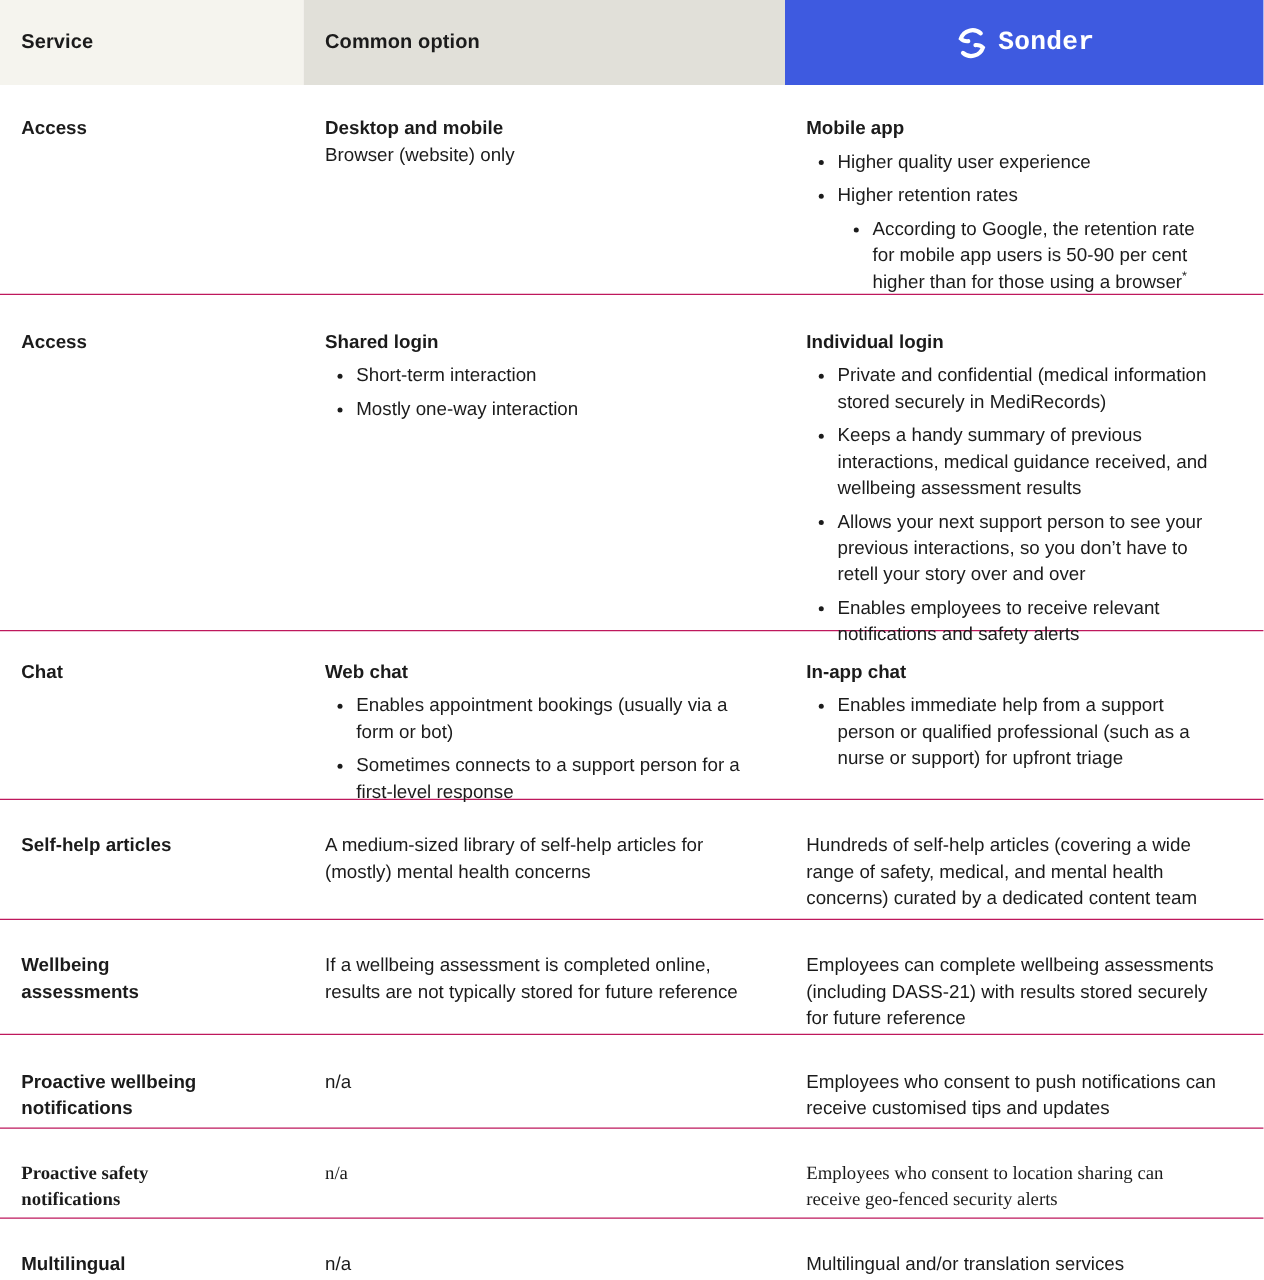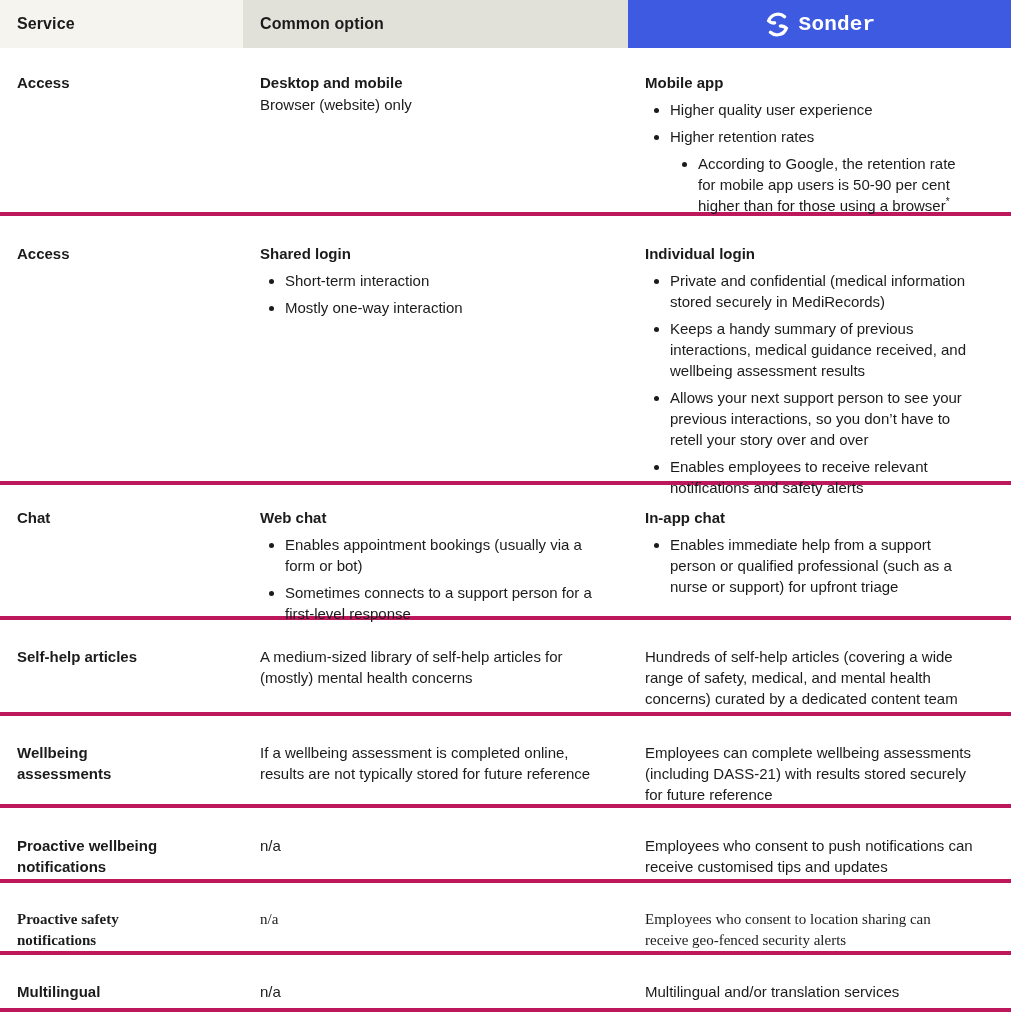--- a/index.html
+++ b/index.html
@@ -12,21 +12,21 @@
   .page {
     width: 1011px;
     height: 1024px;
     overflow: hidden;
     background: #ffffff;
   }
   
   .table-header {
     display: grid;
     grid-template-columns: 243px 385px 383px;
-    height: 48px;
+    height: 68px;
     border-radius: 20px;
   }
   .hdr-cell {
     display: flex;
     align-items: center;
     padding-left: 17px;
     font-size: 16px;
     font-weight: 700;
     letter-spacing: .1px;
   }
@@ -39,21 +39,21 @@
     padding-left: 0;
     gap: 8px;
     font-family: Liberation Mono, monospace;
   }
   .sonder-wordmark { font-size: 21px; font-weight: 700; letter-spacing: .2px; }
   .sonder-logo { display: inline-flex; }
   
   .row {
     display: grid;
     grid-template-columns: 243px 385px 383px;
-    border-bottom: 4px solid #be185d;
+    border-bottom: 1px solid #be185d;
     padding-top: 24px;
   }
   .r1 { height: 168px; }
   .r2 { height: 269px; padding-top: 27px; }
   .r3 { height: 135px; padding-top: 22px; }
   .r4 { height: 96px;  padding-top: 26px; }
   .r5 { height: 92px;  padding-top: 26px; }
   .r6 { height: 75px;  padding-top: 27px; }
   .r7 { height: 72px;  padding-top: 26px; font-family: Liberation Serif, serif; }
   .r8 { height: 57px;  padding-top: 26px; }

